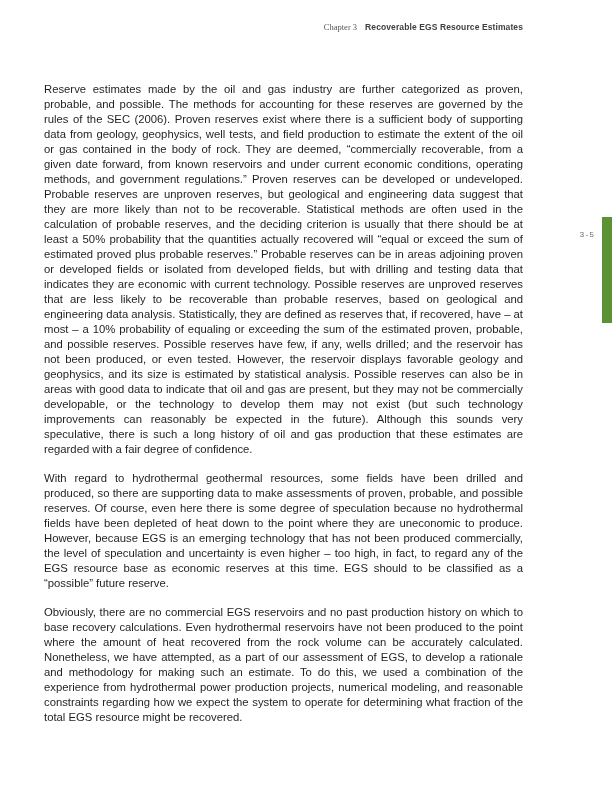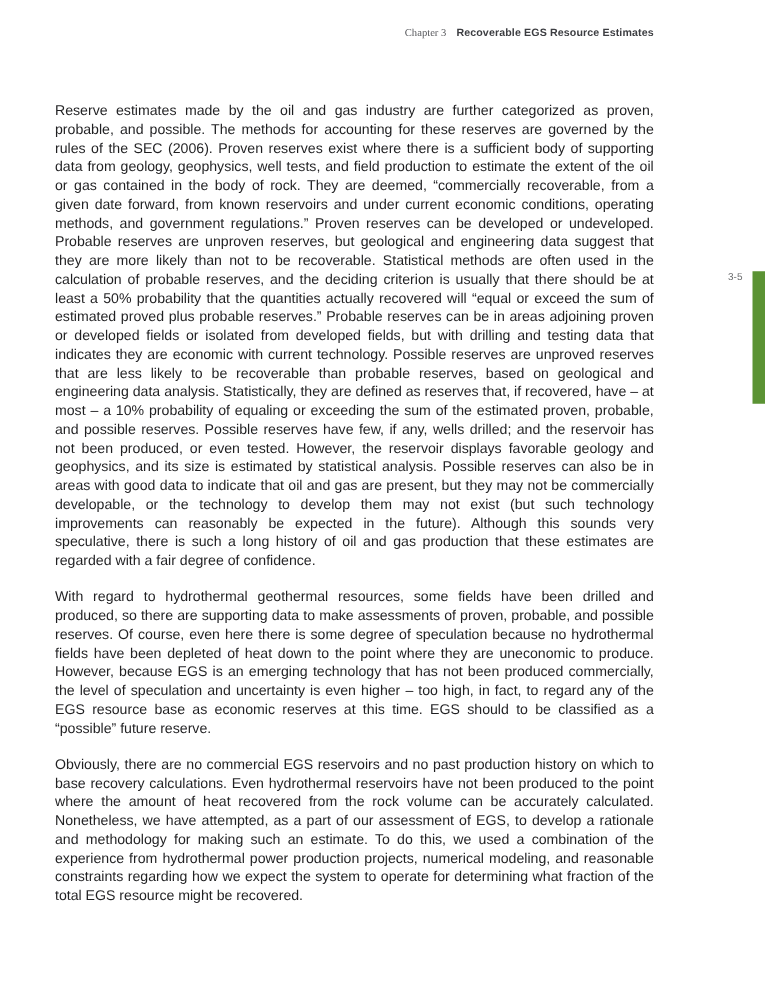--- a/index.html
+++ b/index.html
@@ -39,23 +39,23 @@
     width: 479px;
     font-family: Liberation Sans, sans-serif;
     font-size: 11.3px;
     line-height: 15px;
     color: #1f1f21;
     text-align: justify;
   }
   .body-text p { margin: 0 0 14px 0; }
   .page-number {
     position: absolute;
-    top: 217px;
+    top: 230px;
     right: 18px;
-    font-family: Liberation Sans, sans-serif;
+    font-family: Liberation Mono, monospace;
     font-size: 8px;
     color: #6b6c6e;
   }
   .edge-tab {
     position: absolute;
     top: 217px;
     right: 0;
     width: 10px;
     height: 106px;
     background: #5b9334; 

